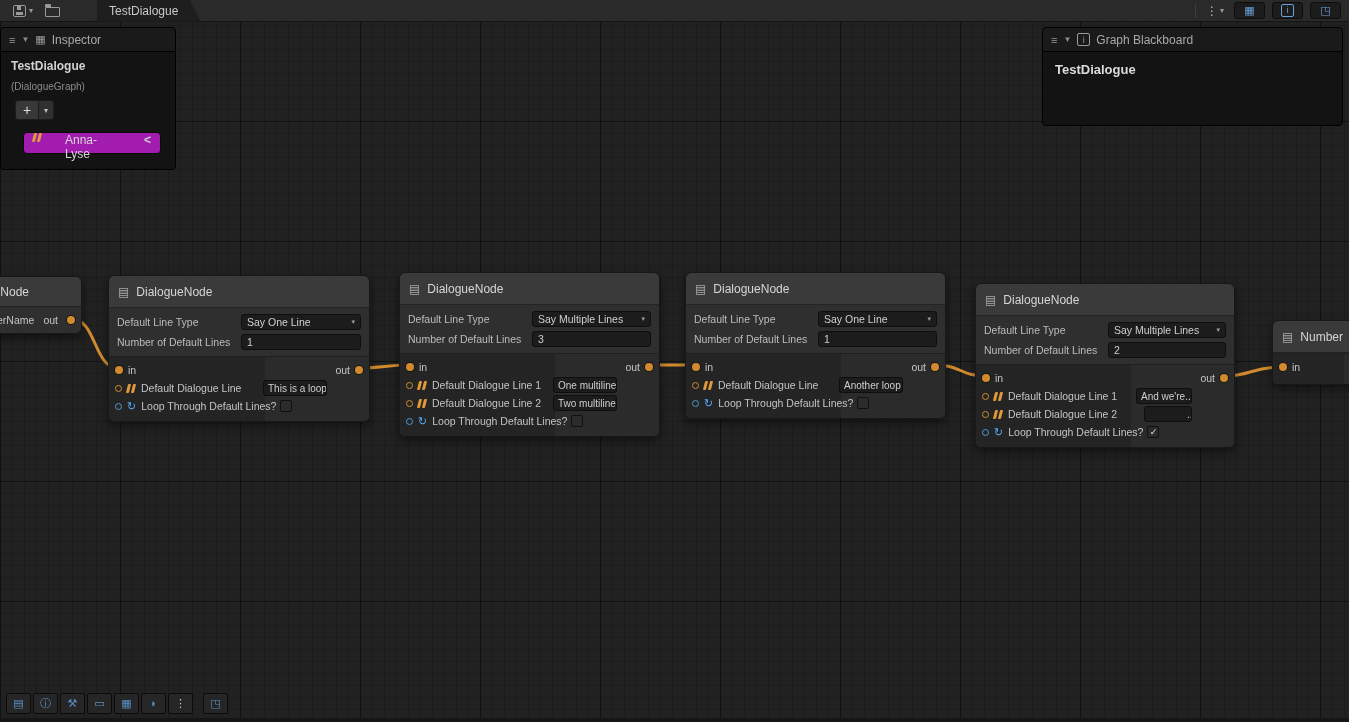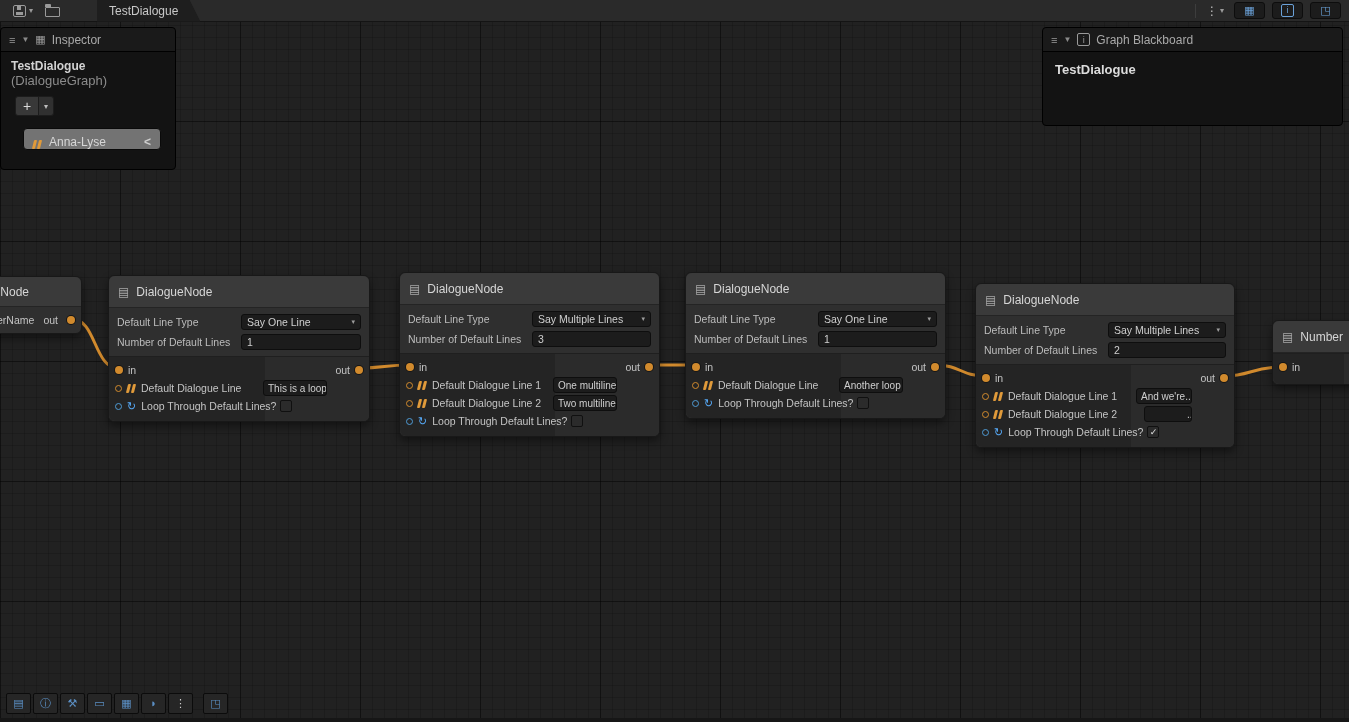--- a/index.html
+++ b/index.html
@@ -46,28 +46,28 @@
   
   .panel { position:absolute; background:#131313; border:1px solid #000; border-radius:4px; z-index:40; }
   .panel-header { display:flex; align-items:center; gap:6px; height:24px; padding:0 8px;
     background:#1a1a1a; border-bottom:1px solid #000; border-radius:4px 4px 0 0;
     font-size:12px; color:#a9a9a9; }
   .ph-glyph { font-size:11px; color:#9a9a9a; }
   .ph-caret { font-size:8px; color:#8a8a8a; }
   .blackboard { left:0; top:27px; width:176px; height:143px; }
   .bb-sub { padding:7px 10px 4px; }
   .bb-name { font-size:12px; font-weight:600; color:#d2d2d2; }
-  .bb-type { font-size:13px; color:#8c8c8c; margin-top:0; }
+  .bb-type { font-size:10px; color:#8c8c8c; margin-top:8px; }
   .bb-addrow { display:flex; align-items:center; padding:4px 10px 0 14px; }
   .bb-add { width:24px; height:20px; background:#383838; border:1px solid #1c1c1c; border-radius:3px 0 0 3px;
     color:#dcdcdc; font-size:14px; display:flex; align-items:center; justify-content:center; }
   .bb-add-dd { width:15px; height:20px; background:#303030; border:1px solid #1c1c1c; border-left:none;
     border-radius:0 3px 3px 0; color:#bdbdbd; font-size:8px; display:flex; align-items:center; justify-content:center; }
-  .bb-pill { margin:12px 0 0 22px; width:138px; height:22px; display:flex; align-items:flex-end; gap:7px;
-    background:#737373; border:1px solid #0a0a0a; border-radius:4px; padding:0 9px;
+  .bb-pill { margin:12px 0 0 22px; width:138px; height:22px; display:flex; align-items:flex-start; gap:23px;
+    background:#a21caf; border:1px solid #0a0a0a; border-radius:4px; padding:0 9px;
     font-size:12px; color:#d6d6d6; }
   .bb-pill-arrow { margin-left:auto; color:#cfcfcf; font-size:12px; font-weight:700; }
   .ginspector { left:1042px; top:27px; width:301px; height:99px; }
   .gi-name { padding:10px 12px; font-size:13px; font-weight:700; color:#dcdcdc; }
   .ph-info { width:13px; height:13px; border:1px solid #9a9a9a; border-radius:2px; font-size:9px;
     display:flex; align-items:center; justify-content:center; color:#9a9a9a; }
 
   
   .edges { position:absolute; left:0; top:0; z-index:5; }
   .edges path { fill:none; stroke:#d18a2d; stroke-width:3; stroke-linecap:round; }

